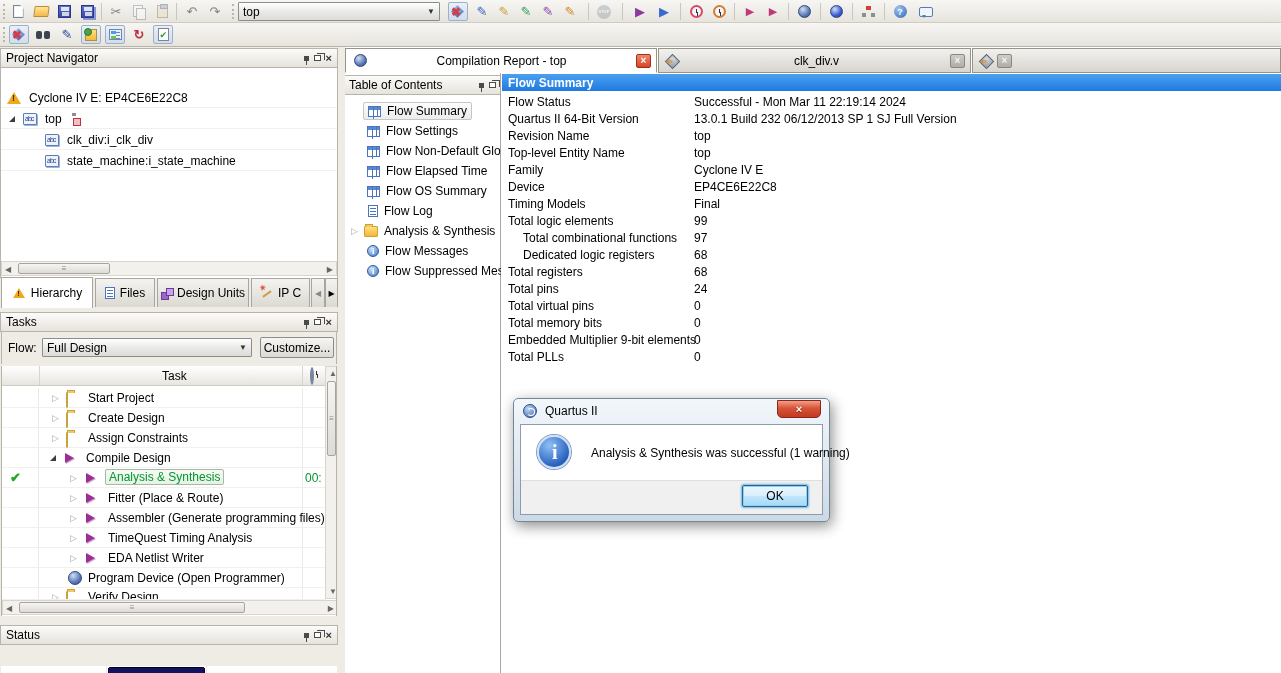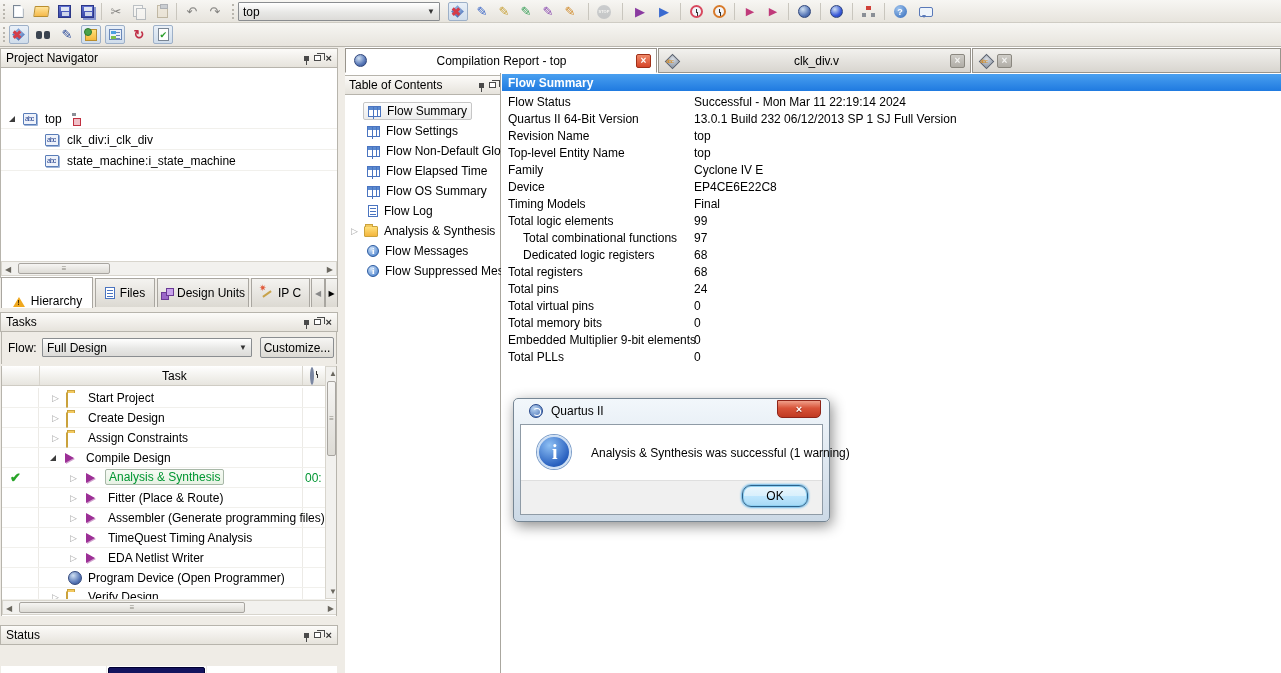--- a/index.html
+++ b/index.html
@@ -82,21 +82,21 @@
   .exp-arrow { width:0; height:0; border-left:6px solid transparent; border-bottom:6px solid #3c3c3c; }
   .col-arrow { color:#a8a8a8; font-size:9px; }
 
   
   .sbar-h { position:absolute; background:#f2f1ee; border:1px solid #d8d5cd; }
   .sbar-thumb { position:absolute; background:linear-gradient(#f6f5f3,#dddbd5); border:1px solid #a8a5a0; border-radius:2px; display:flex; align-items:center; justify-content:center; color:#8a877f; font-size:8px; }
   .sbar-arr { position:absolute; font-size:8px; color:#6a675f; display:flex; align-items:center; justify-content:center; }
 
   
   .ptab { position:absolute; top:278px; height:29px; display:flex; align-items:center; justify-content:center; gap:5px; background:linear-gradient(#f4f3f0,#dcd9d2); border:1px solid #a9a6a0; border-bottom:none; font-size:12px; }
-  .ptab.active { background:#fff; height:31px; top:277px; z-index:2;align-items:flex-end; }
+  .ptab.active { background:#fff; height:31px; top:277px; z-index:2; }
   .filedoc { width:10px; height:12px; background:#fff; border:1px solid #4a74c0; position:relative; }
   .filedoc::after { content:""; position:absolute; left:1px; top:2px; right:1px; height:1px; background:#4a74c0; box-shadow:0 3px 0 #4a74c0, 0 6px 0 #4a74c0; }
   .du-ic { width:11px; height:11px; position:relative; }
   .du-ic::before { content:""; position:absolute; left:0; top:4px; width:6px; height:6px; background:#9a66c8; border:1px solid #6a3a96; }
   .du-ic::after { content:""; position:absolute; left:5px; top:0; width:6px; height:6px; background:#c8a2ea; border:1px solid #6a3a96; }
   .wand { position:relative; width:13px; height:13px; }
   .wand::before { content:""; position:absolute; left:2px; top:6px; width:10px; height:2px; background:#c8a24a; transform:rotate(-35deg); }
   .wand::after { content:"✷"; position:absolute; left:-1px; top:-4px; color:#e05a3a; font-size:9px; }
 
   
@@ -141,29 +141,29 @@
   .fs-row { position:absolute; left:502px; width:779px; height:17px; display:flex; align-items:center; }
   .fs-label { padding-left:6px; width:192px; white-space:nowrap; }
   .fs-label.ind { padding-left:21px; }
   .fs-value { white-space:nowrap; }
 
   
   .play-tri { width:0; height:0; border-top:5px solid transparent; border-bottom:5px solid transparent; border-left:9px solid #9c2f96; filter:drop-shadow(1px 1px 0 #d0a0cc); }
 
   
   #dlg { left:513px; top:398px; width:317px; height:124px; background:linear-gradient(#f2f7fb,#ccd9e6); border:1px solid #768694; border-radius:5px; box-shadow:2px 4px 14px rgba(0,0,0,.45); }
-  #dlg-title { position:absolute; left:0; top:0; right:0; height:24px; display:flex; align-items:center; padding-left:15px; }
+  #dlg-title { position:absolute; left:0; top:0; right:0; height:24px; display:flex; align-items:center; padding-left:9px; }
   .qlogo { width:14px; height:14px; border-radius:50%; background:radial-gradient(circle at 35% 30%,#bcd6f2,#3a66b0); border:1px solid #28488a; position:relative; }
   .qlogo::after { content:""; position:absolute; left:3px; top:3px; width:6px; height:6px; border:1px solid #fff; border-radius:50%; border-left-color:transparent; }
   #dlg-close { position:absolute; top:1px; right:8px; width:44px; height:18px; background:linear-gradient(#f0a08a,#d85338 45%,#c03a22); border:1px solid #8e2418; border-radius:0 0 5px 5px; color:#fff; font-weight:bold; font-size:11px; display:flex; align-items:center; justify-content:center; text-shadow:0 1px 1px #802010; }
   #dlg-body { position:absolute; left:6px; right:6px; top:25px; bottom:6px; background:#fff; border:1px solid #8f9ba6; }
   #dlg-foot { position:absolute; left:0; right:0; bottom:0; height:34px; background:#f0f0f0; border-top:1px solid #dfdfdf; }
   .big-info { position:absolute; left:16px; top:10px; width:34px; height:34px; border-radius:50%; background:radial-gradient(circle at 35% 28%,#8ec0f4,#2a62c0 70%,#1a4a9a); border:2px solid #cfe0f4; box-shadow:0 0 0 1px #7a9cc8; }
   .big-info::after { content:"i"; position:absolute; left:13px; top:4px; color:#fff; font:bold 20px "Liberation Serif",serif; }
-  #ok-btn { position:absolute; right:14px; bottom:7px; width:66px; height:22px; background:linear-gradient(#eaf6fd,#d9f0fc 48%,#bee6fd 52%,#a7d9f5); border:1px solid #2c628b; border-radius:9px; box-shadow:0 0 0 1px #8fd0f2 inset, 0 0 2px 1px #6ab8e8; display:flex; align-items:center; justify-content:center; }
+  #ok-btn { position:absolute; right:14px; bottom:7px; width:66px; height:22px; background:linear-gradient(#eaf6fd,#d9f0fc 48%,#bee6fd 52%,#a7d9f5); border:1px solid #2c628b; border-radius:2px; box-shadow:0 0 0 1px #8fd0f2 inset, 0 0 2px 1px #6ab8e8; display:flex; align-items:center; justify-content:center; }
   .hdr-title { white-space:nowrap; }
   .itse { font-style:italic; font-family:"Liberation Serif",serif; color:#3a5aa8; }
 </style>
 </head>
 <body>
 
 <div id="toolbar1" class="abs">
   <div class="grip" style="left:3px"></div>
   <div class="tbtn" style="left:8px">
       <span class="pg fold"></span>
@@ -293,20 +293,24 @@
   <span class="hdr-btns">
     <span class="pin-ic"></span>
     <span class="float-ic"></span>
     <span class="close-ic">×</span>
   </span>
 </div>
 <div class="abs col-hdr" style="left:1px; top:68px; width:336px; height:20px; display:flex; align-items:center">
   <span style="margin-left:220px">Entity</span>
 </div>
 <div class="abs" id="pnav-body">
+  <div class="tree-row" style="top:20px">
+    <span style="margin-left:6px" class="warn-tri"></span>
+    <span style="margin-left:8px">Cyclone IV E: EP4CE6E22C8</span>
+  </div>
   <div class="tree-row" style="top:41px">
     <span style="margin-left:8px" class="exp-arrow"></span>
     <span style="margin-left:8px" class="abc-ic"></span>
     <span style="margin-left:8px">top</span>
     <span style="margin-left:6px" class="hier-ic"></span>
   </div>
   <div class="tree-row" style="top:62px">
     <span style="margin-left:44px" class="abc-ic"></span>
     <span style="margin-left:8px">clk_div:i_clk_div</span>
   </div>

